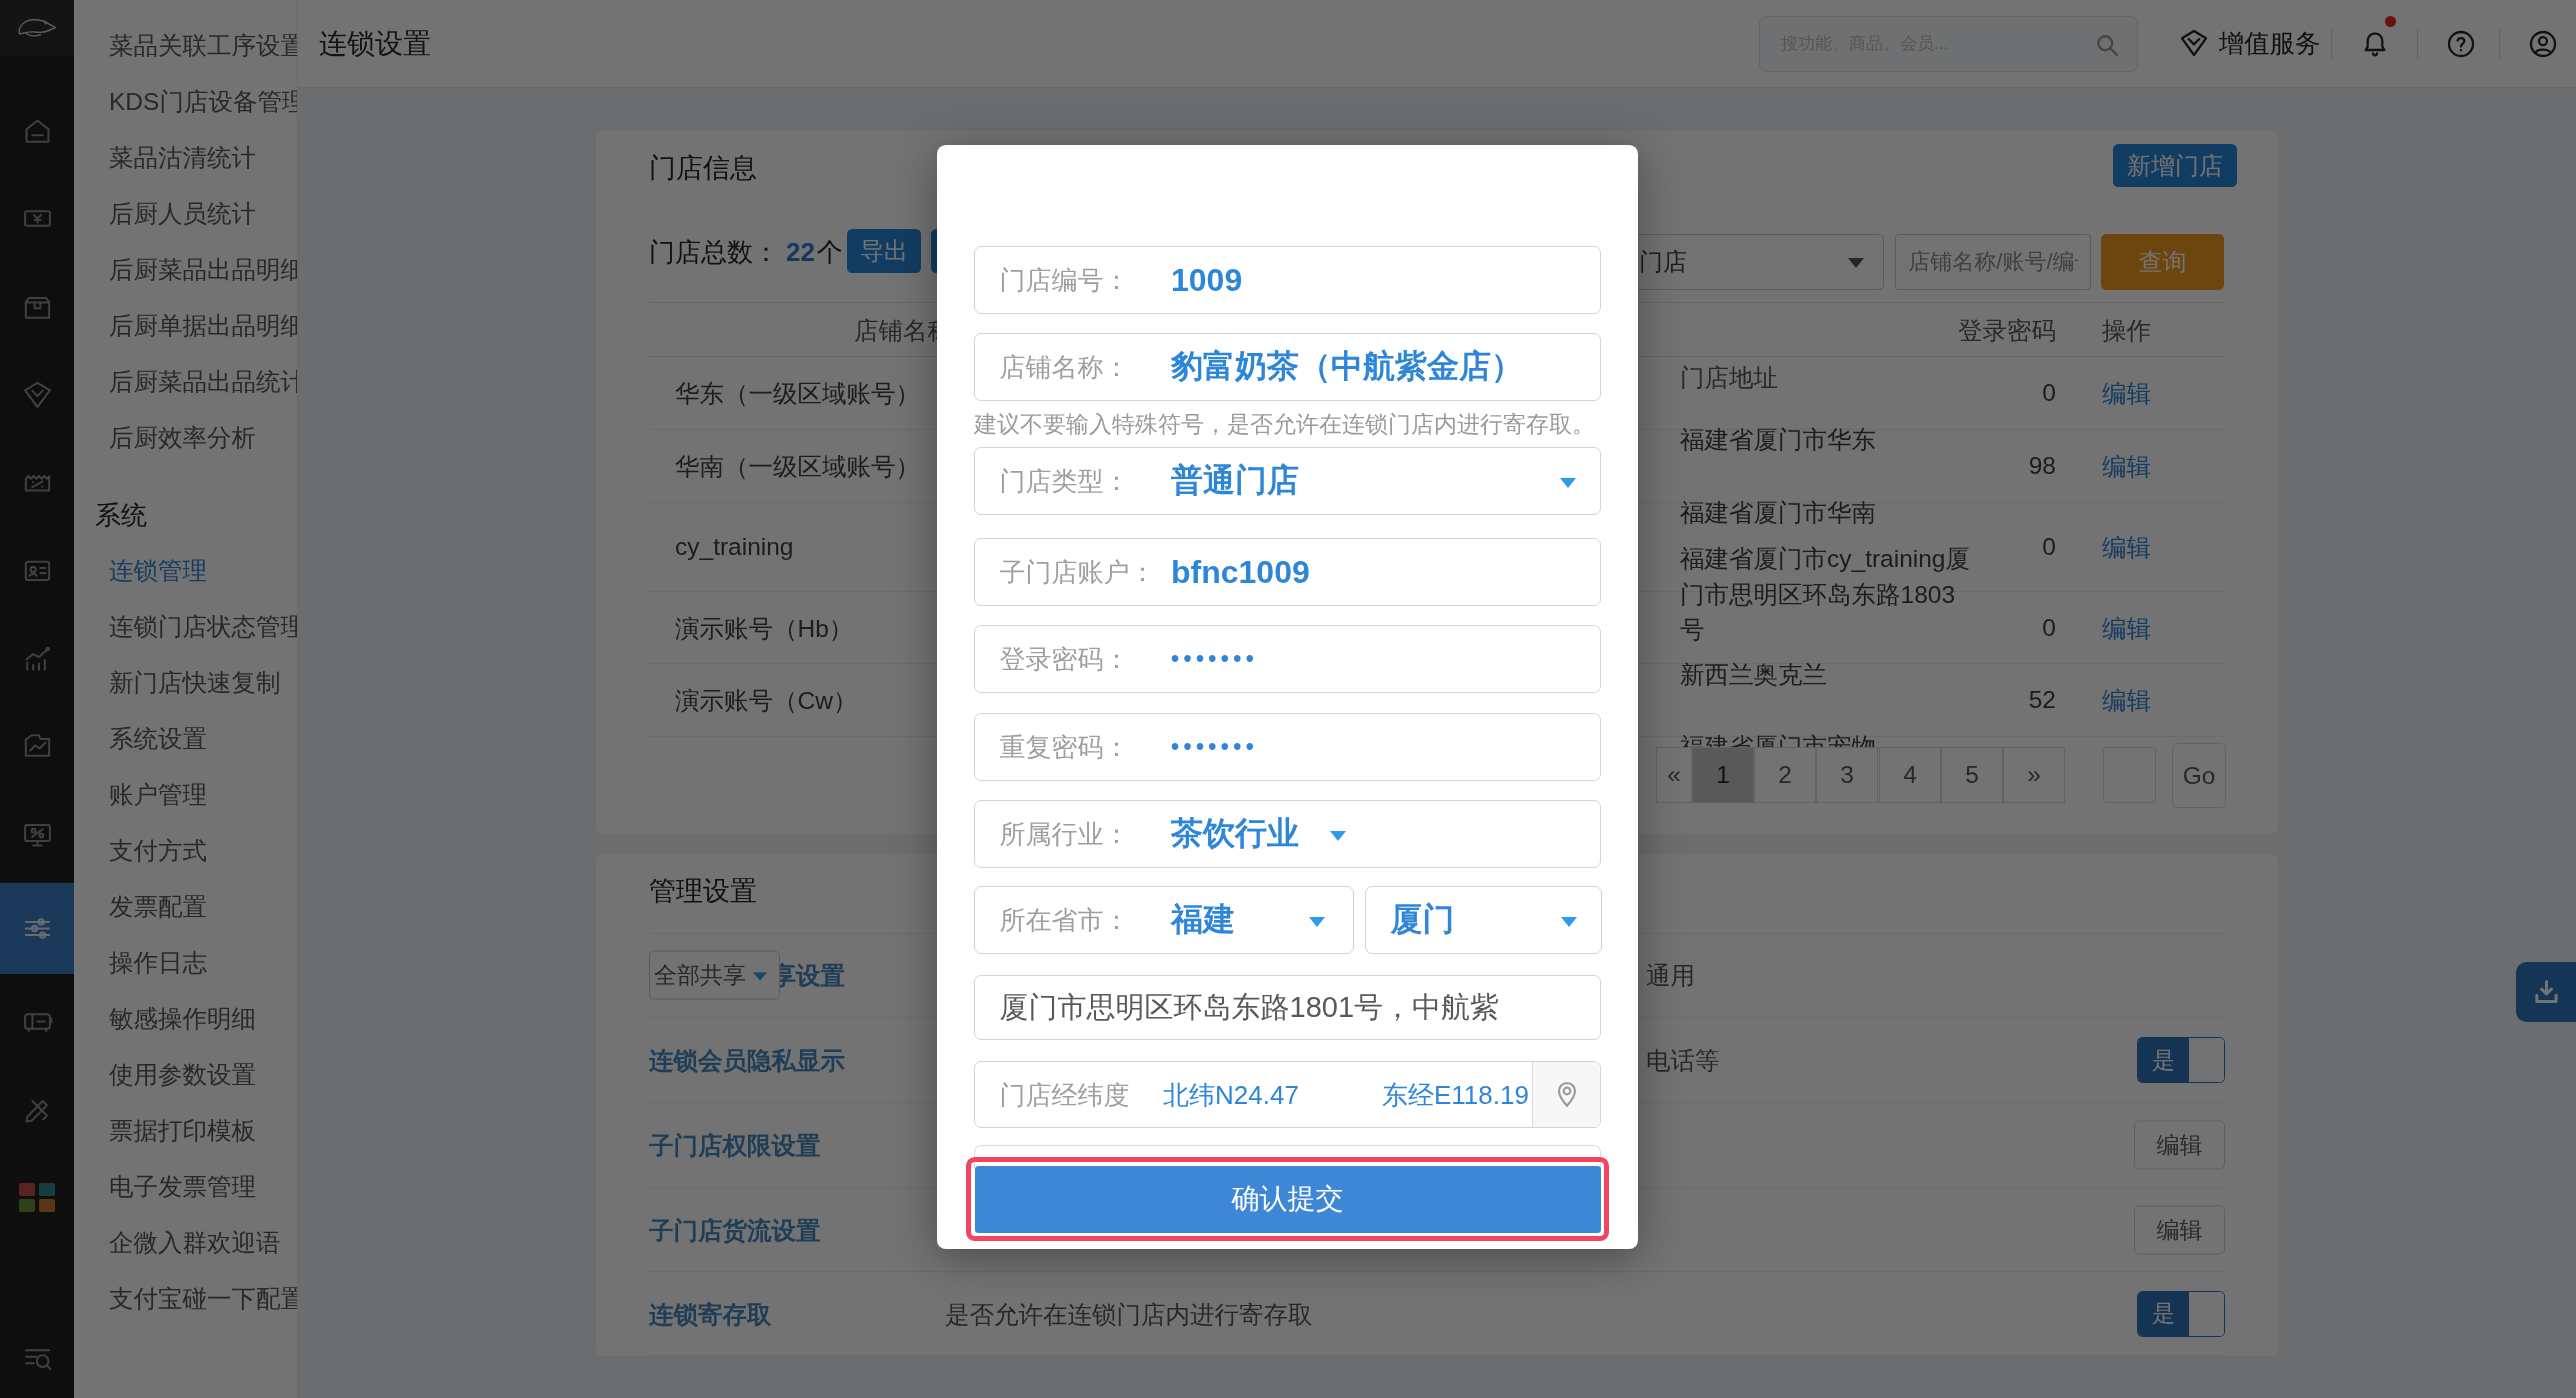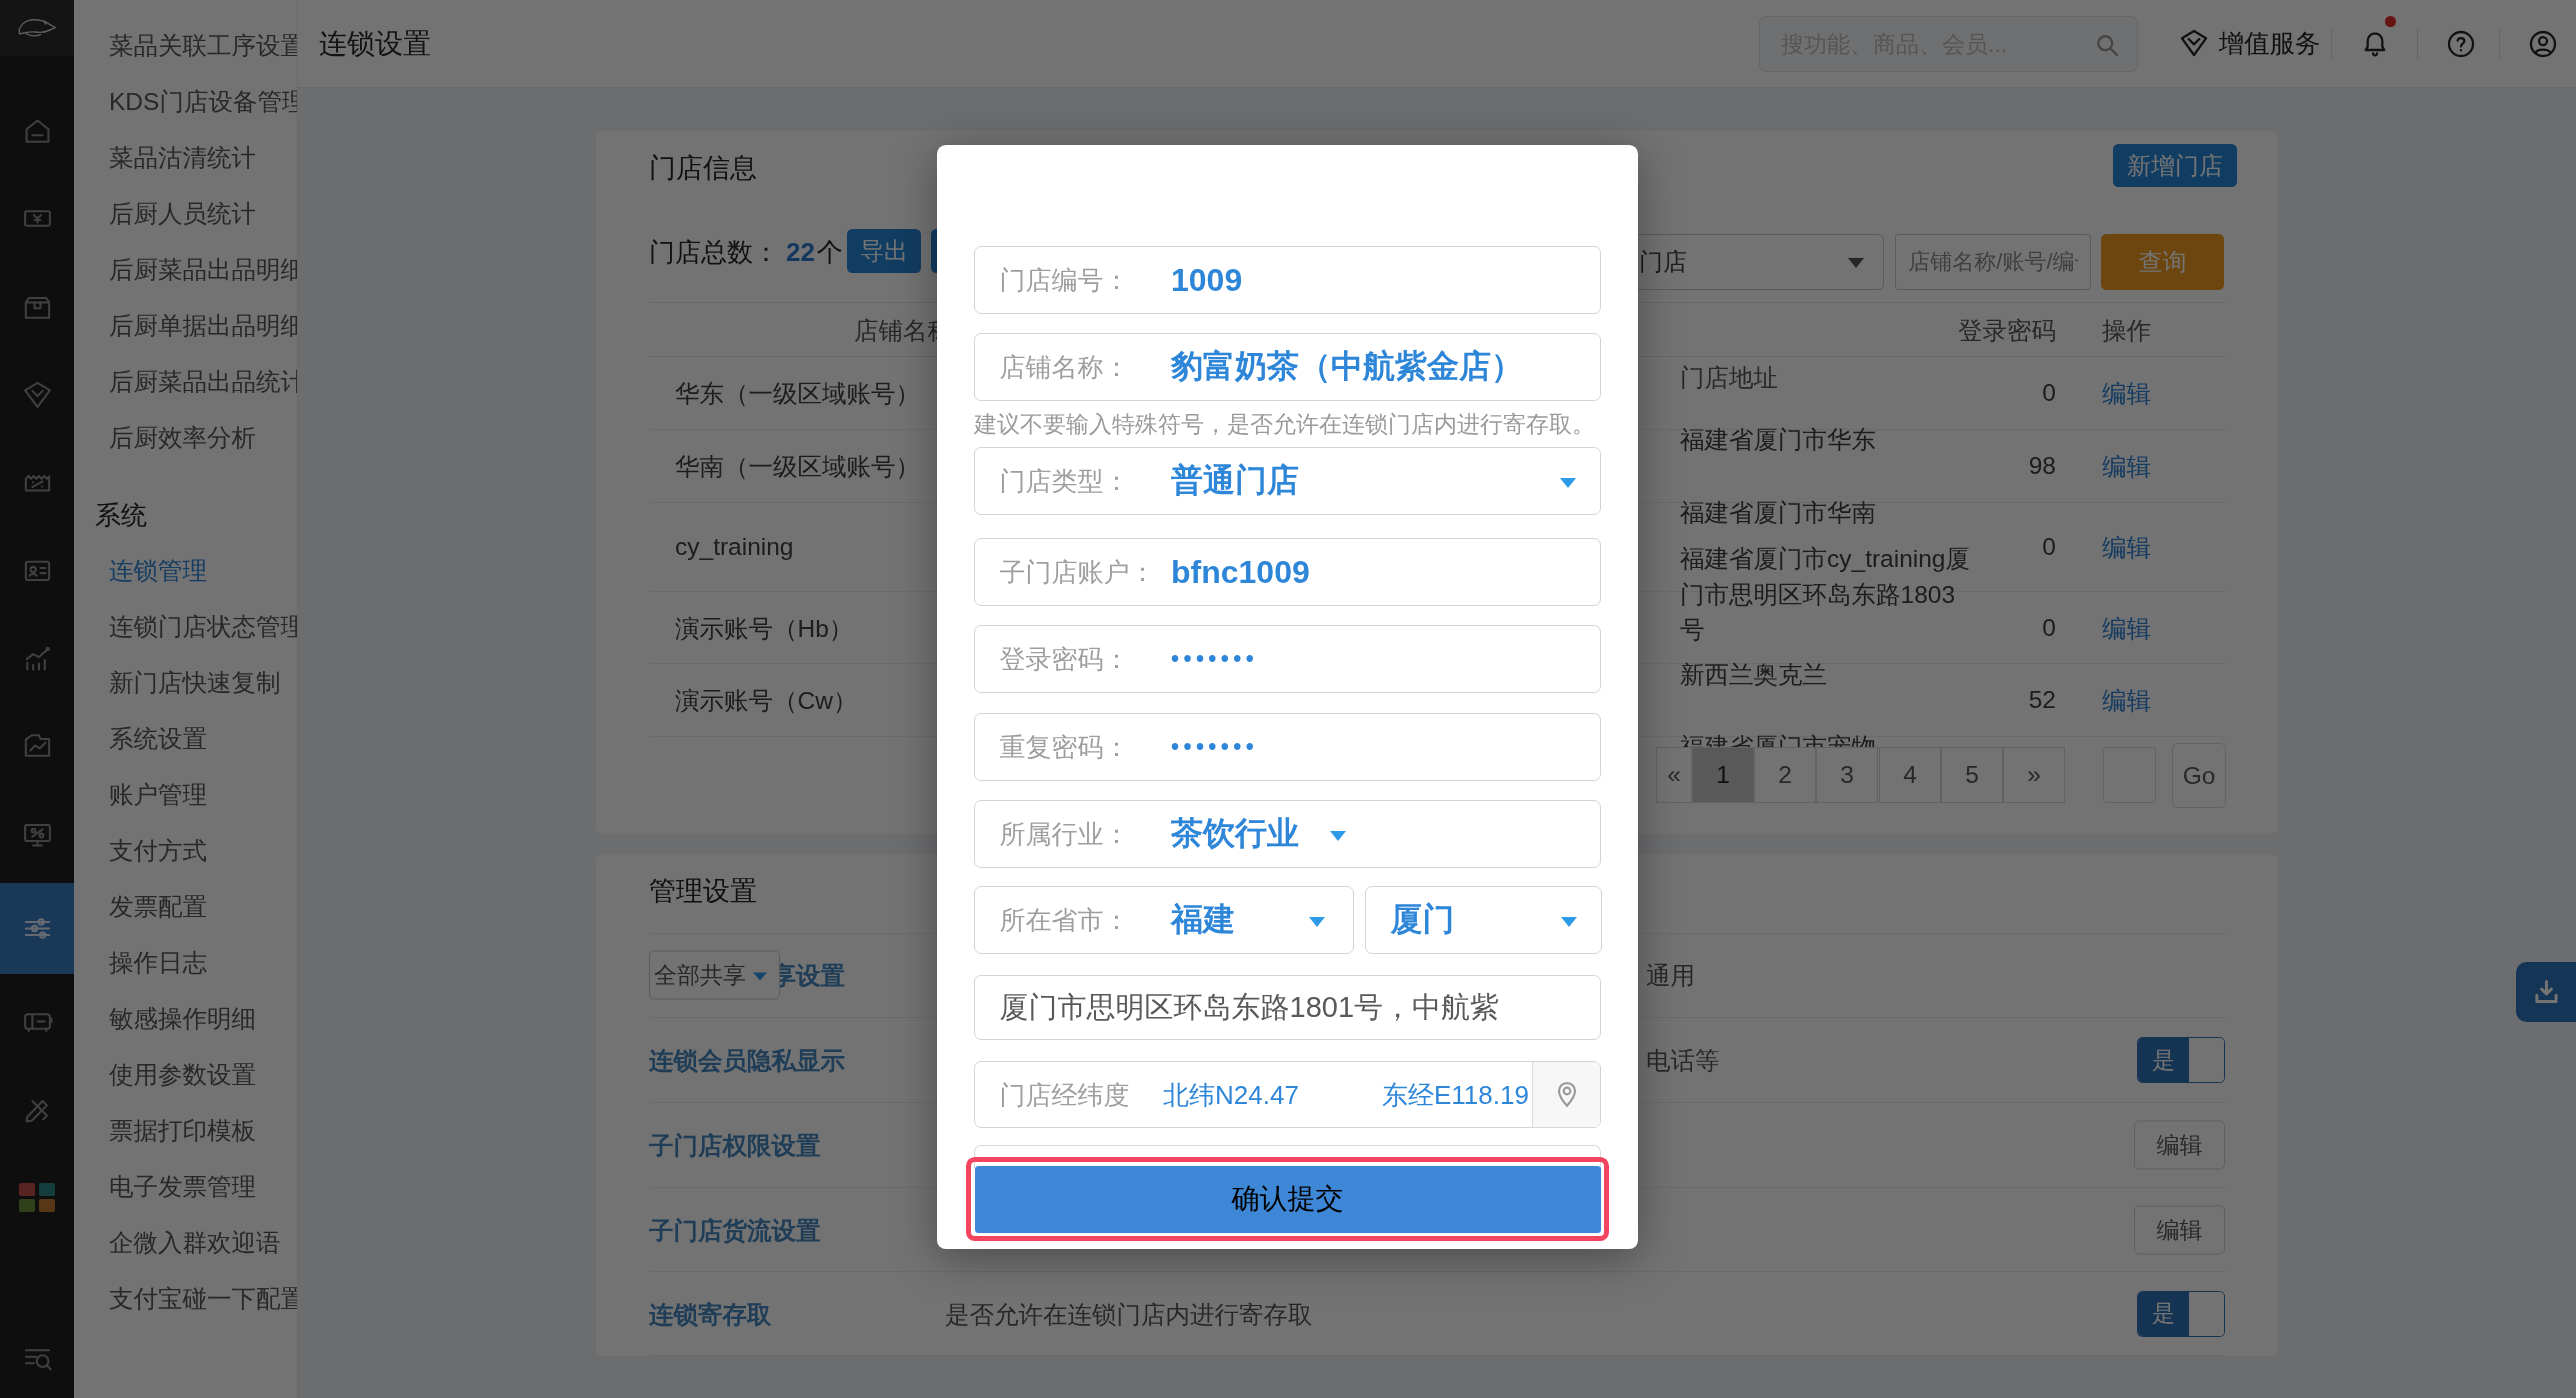--- a/index.html
+++ b/index.html
@@ -20,21 +20,21 @@
   
   #menu { position:absolute; left:74px; top:0; width:224px; height:1398px; background:#ffffff; border-right:0.9px solid #e8e8e8; z-index:2; }
   .menu-item { height:56px; line-height:56px; padding-left:35px; font-size:24.5px; color:#595959; white-space:nowrap; overflow:hidden; cursor:pointer; }
   .menu-item.section { padding-left:21px; font-size:26px; color:#262626; margin-top:21px; }
   .menu-item.active { color:#2f85d8; }
 
   
   #topbar { position:absolute; left:298px; top:0; width:2278px; height:88px; background:#fff; border-bottom:0.9px solid #e6e6e6; z-index:2; }
   #page-title { position:absolute; left:21px; top:0; height:88px; line-height:88px; font-size:28px; color:#2b2b2b; }
   #search-box { position:absolute; left:1461px; top:16px; width:379px; height:56px; background:#f7f8fa; border:0.9px solid #e3e3e3; border-radius:7px; }
-  #search-box input { position:absolute; left:21px; top:0; width:298px; height:54px; border:none; outline:none; background:transparent; font-size:23px; color:#595959; font-family:inherit; }
+  #search-box input { position:absolute; left:21px; top:0; width:298px; height:54px; border:none; outline:none; background:transparent; font-size:17px; color:#595959; font-family:inherit; }
   #search-box input::placeholder { color:#bdbdbd; }
   #search-box svg { position:absolute; right:16px; top:14px; width:28px; height:28px; stroke:#9a9a9a; fill:none; stroke-width:2; stroke-linecap:round; }
   .tb-ic svg { width:32px; height:32px; stroke:#262626; fill:none; stroke-width:1.7; stroke-linecap:round; stroke-linejoin:round; }
   #vas { position:absolute; left:1880px; top:0; height:88px; display:flex; align-items:center; gap:8.8px; cursor:pointer; }
   #vas-label { font-size:25.4px; color:#262626; font-weight:500; }
   .tb-div { position:absolute; top:28px; width:0.9px; height:32px; background:#e0e0e0; }
   #bell { left:2061px; } #help { left:2147px; } #profile { left:2229px; }
   .tb-btn { position:absolute; top:28px; width:32px; height:32px; cursor:pointer; }
   #notif-dot { position:absolute; left:2087px; top:16px; width:10.5px; height:10.5px; border-radius:50%; background:#e02e24; }
 
@@ -110,21 +110,21 @@
   #f-province { width:380px; } 
   #f-city { left:428px; width:237px; }
   #f-city .f-value { left:24.5px; }
   #addr-value { position:absolute; left:24.5px; right:21px; top:50%; transform:translateY(-50%); font-size:29px; color:#595959; white-space:nowrap; overflow:hidden; }
   #latlng-lat { position:absolute; left:188px; top:50%; transform:translateY(-50%); font-size:26px; color:#2e86d9; }
   #latlng-lng { position:absolute; left:407px; top:50%; transform:translateY(-50%); font-size:26px; color:#2e86d9; }
   #pin-btn { position:absolute; right:0; top:0; width:68px; height:100%; background:#f7f7f7; border-left:1.8px solid #d9d9d9; border-radius:0 5.3px 5.3px 0; display:flex; align-items:center; justify-content:center; cursor:pointer; }
   #pin-btn svg { width:32px; height:32px; stroke:#999; fill:none; stroke-width:1.6; }
   #peek-box { position:absolute; left:37px; top:1000px; width:627px; height:23px; border:1.8px solid #d9d9d9; border-bottom:none; border-radius:7px 7px 0 0; background:#fff; }
   #submit-frame { position:absolute; left:29px; top:1012px; width:643px; height:84px; border:5.3px solid #f3455f; border-radius:8.8px; padding:3.5px; }
-  #submit-btn { width:100%; height:100%; background:#3d87d6; border-radius:3.5px; display:flex; align-items:center; justify-content:center; font-size:28px; color:#000000; cursor:pointer; }
+  #submit-btn { width:100%; height:100%; background:#3d87d6; border-radius:3.5px; display:flex; align-items:center; justify-content:center; font-size:28px; color:#ffffff; cursor:pointer; }
 </style>
 </head>
 <body>
 
 <div id="rail">
   <div id="rail-logo">
     <svg viewBox="0 0 52 40">
         <path d="M6 26 C4 18 12 10 22 10 C30 10 36 12 40 15 L47 19 L40 22 C36 24 30 25 24 24 C16 23 10 26 6 26 Z M14 26 C18 29 26 29 30 27"></path>
         <path d="M36 15 L34 11"></path>
       </svg>

